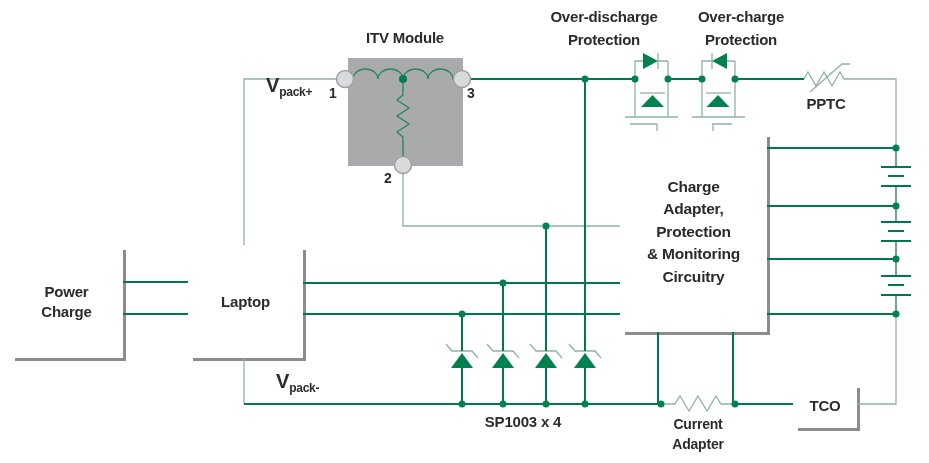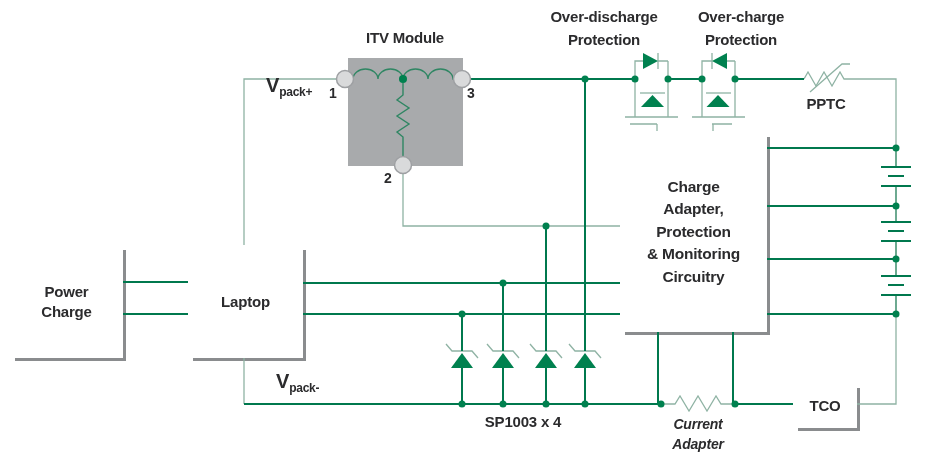--- a/index.html
+++ b/index.html
@@ -10,21 +10,21 @@
   svg{position:absolute;left:0;top:0;z-index:2;pointer-events:none;}
   .box{
     position:absolute;background:#fff;z-index:1;
     box-shadow:4px 4px 0 -1px #8A8C8E;
     display:flex;flex-direction:column;align-items:center;justify-content:center;
   }
   .box .bl{display:block;font-weight:bold;font-size:15px;line-height:20px;letter-spacing:-0.2px;text-align:left;}
   .lbl{position:absolute;z-index:3;font-weight:bold;letter-spacing:-0.2px;text-align:center;}
   .lbl .ln{display:block;}
   .t15{font-size:15px;line-height:23px;}
-  .t14{font-size:14px;line-height:20px;font-style:italic;}
+  .t14{font-size:14px;line-height:20px;}
   .pin{font-size:14px;z-index:3;position:absolute;font-weight:bold;}
   .vlabel{position:absolute;z-index:3;font-weight:bold;}
   .vlabel .v{font-size:20px;}
   .vlabel .vsub{font-size:12px;vertical-align:-4px;letter-spacing:-0.3px;}
   .charge-lines .bl{line-height:22.5px;font-size:15.5px;}
 </style>
 </head>
 <body>
 
 <div class="stage">

